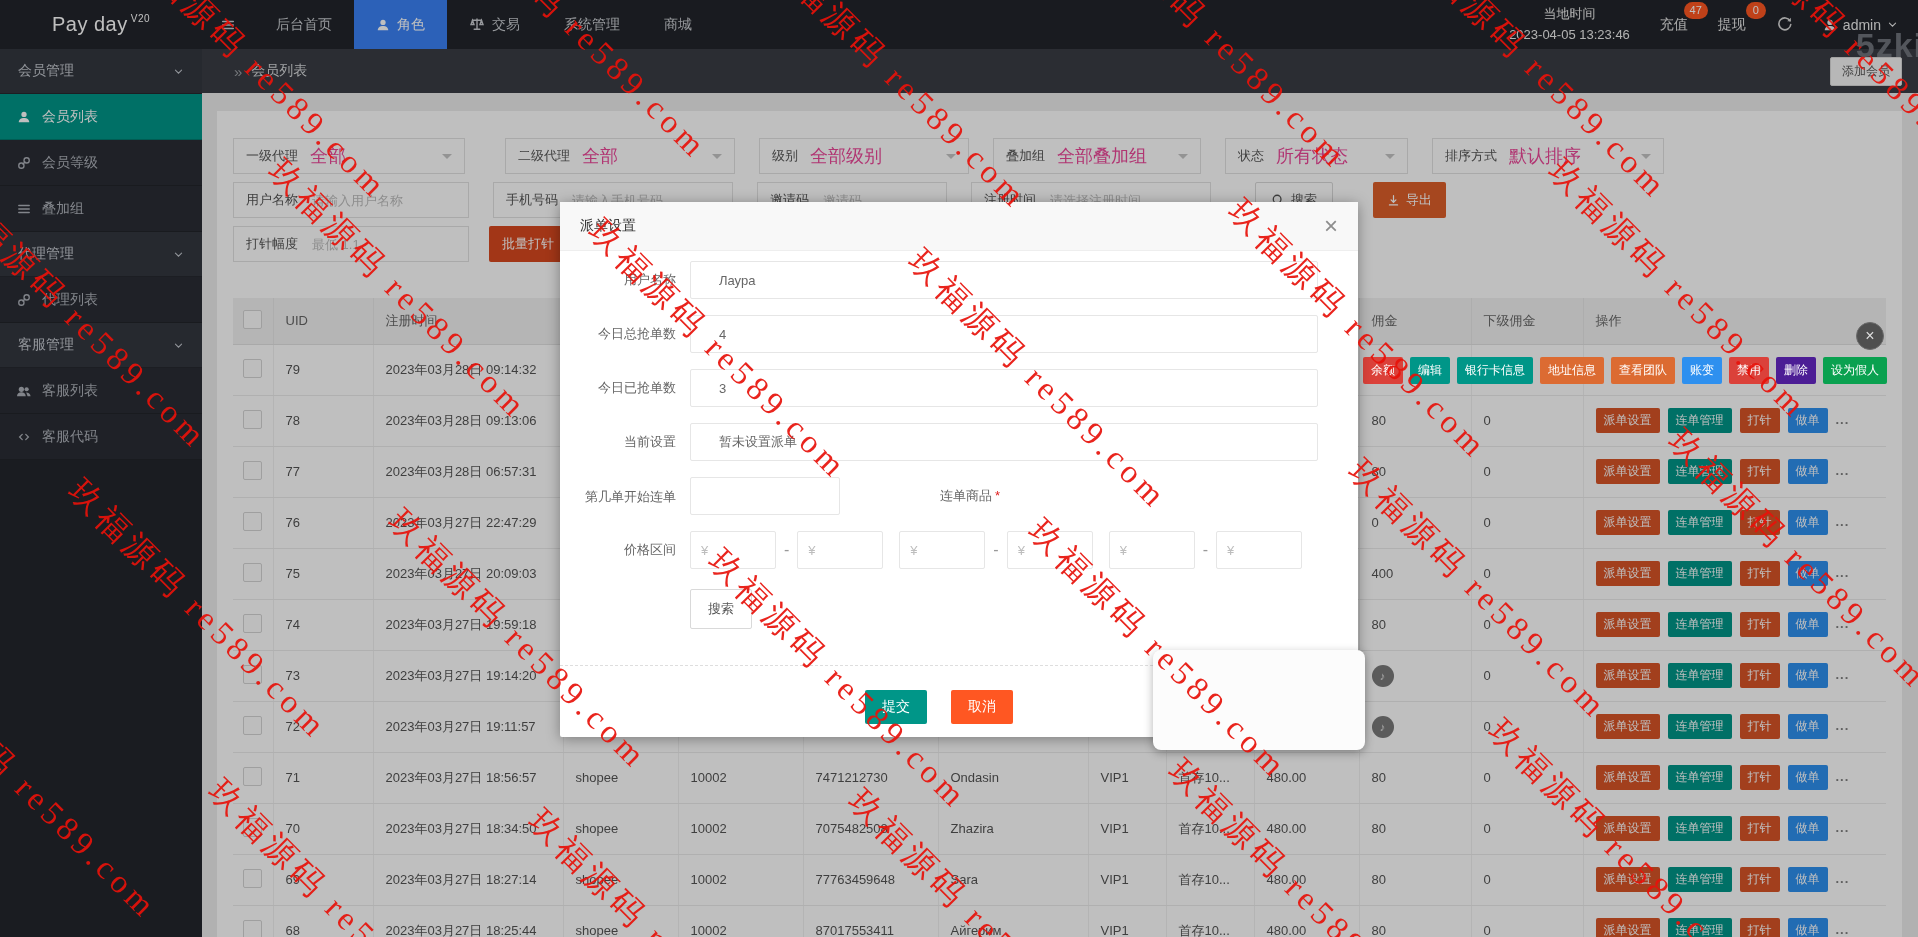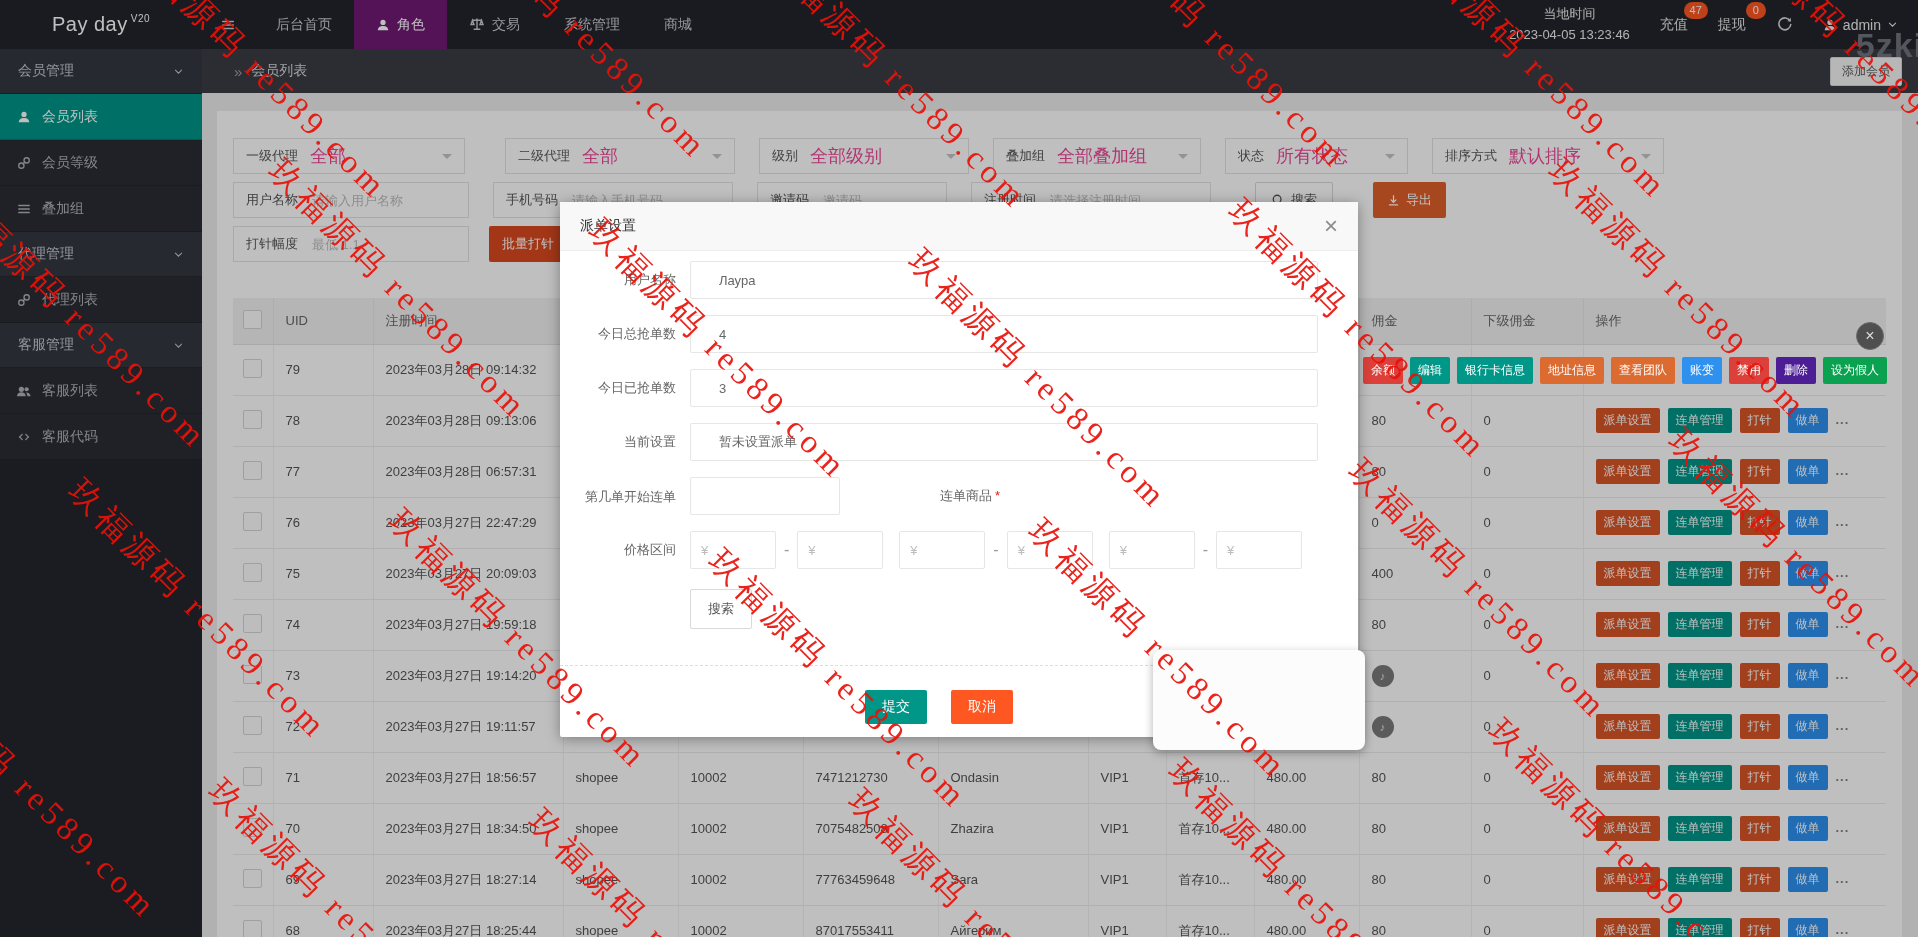--- a/index.html
+++ b/index.html
@@ -5,21 +5,21 @@
   html,body{margin:0;padding:0}
   body{width:1918px;height:937px;position:relative;overflow:hidden;background:#ECECEC;
        font-family:"Liberation Sans",sans-serif;-webkit-font-smoothing:antialiased}
   
   .topbar{position:absolute;top:0;left:0;right:0;height:49px;background:#22252B;display:flex;z-index:10;color:#C8CBD0}
   .logo{width:202px;display:flex;align-items:center;justify-content:center;color:#FFF;font-size:20px;letter-spacing:.5px}
   .logo sup{font-size:10px;margin-left:3px;top:-6px;position:relative}
   .burger{display:flex;align-items:center;padding:0 18px;color:#C8CBD0;cursor:pointer}
   .nav{display:flex}
   .nav-item{display:flex;align-items:center;gap:7px;padding:0 22px;font-size:14px;cursor:pointer;height:49px}
-  .nav-item.active{background:#701a75;color:#FFF}
+  .nav-item.active{background:#3b82f6;color:#FFF}
   .topbar-right{margin-left:auto;display:flex;align-items:center;gap:30px;padding-right:20px}
   .time-block{text-align:center;font-size:13px;color:#ECECEC;line-height:1.55}
   .badge-item{position:relative;font-size:14px;cursor:pointer;color:#E6E6E6}
   .badge{position:absolute;top:-14px;right:-20px;background:#FF5722;color:#FFF;font-size:11px;line-height:1;
          border-radius:9px;padding:3px 6px;min-width:8px;text-align:center}
   .icon-btn{display:flex;align-items:center;color:#D8D8D8;cursor:pointer}
   .user-chip{display:flex;align-items:center;gap:6px;font-size:14px;color:#EDEDED;cursor:pointer}
   
   .sidebar{position:absolute;top:49px;left:0;width:202px;bottom:0;background:#23262C;z-index:5}
   .side-group-header{height:44px;display:flex;align-items:center;justify-content:space-between;padding:0 18px;

